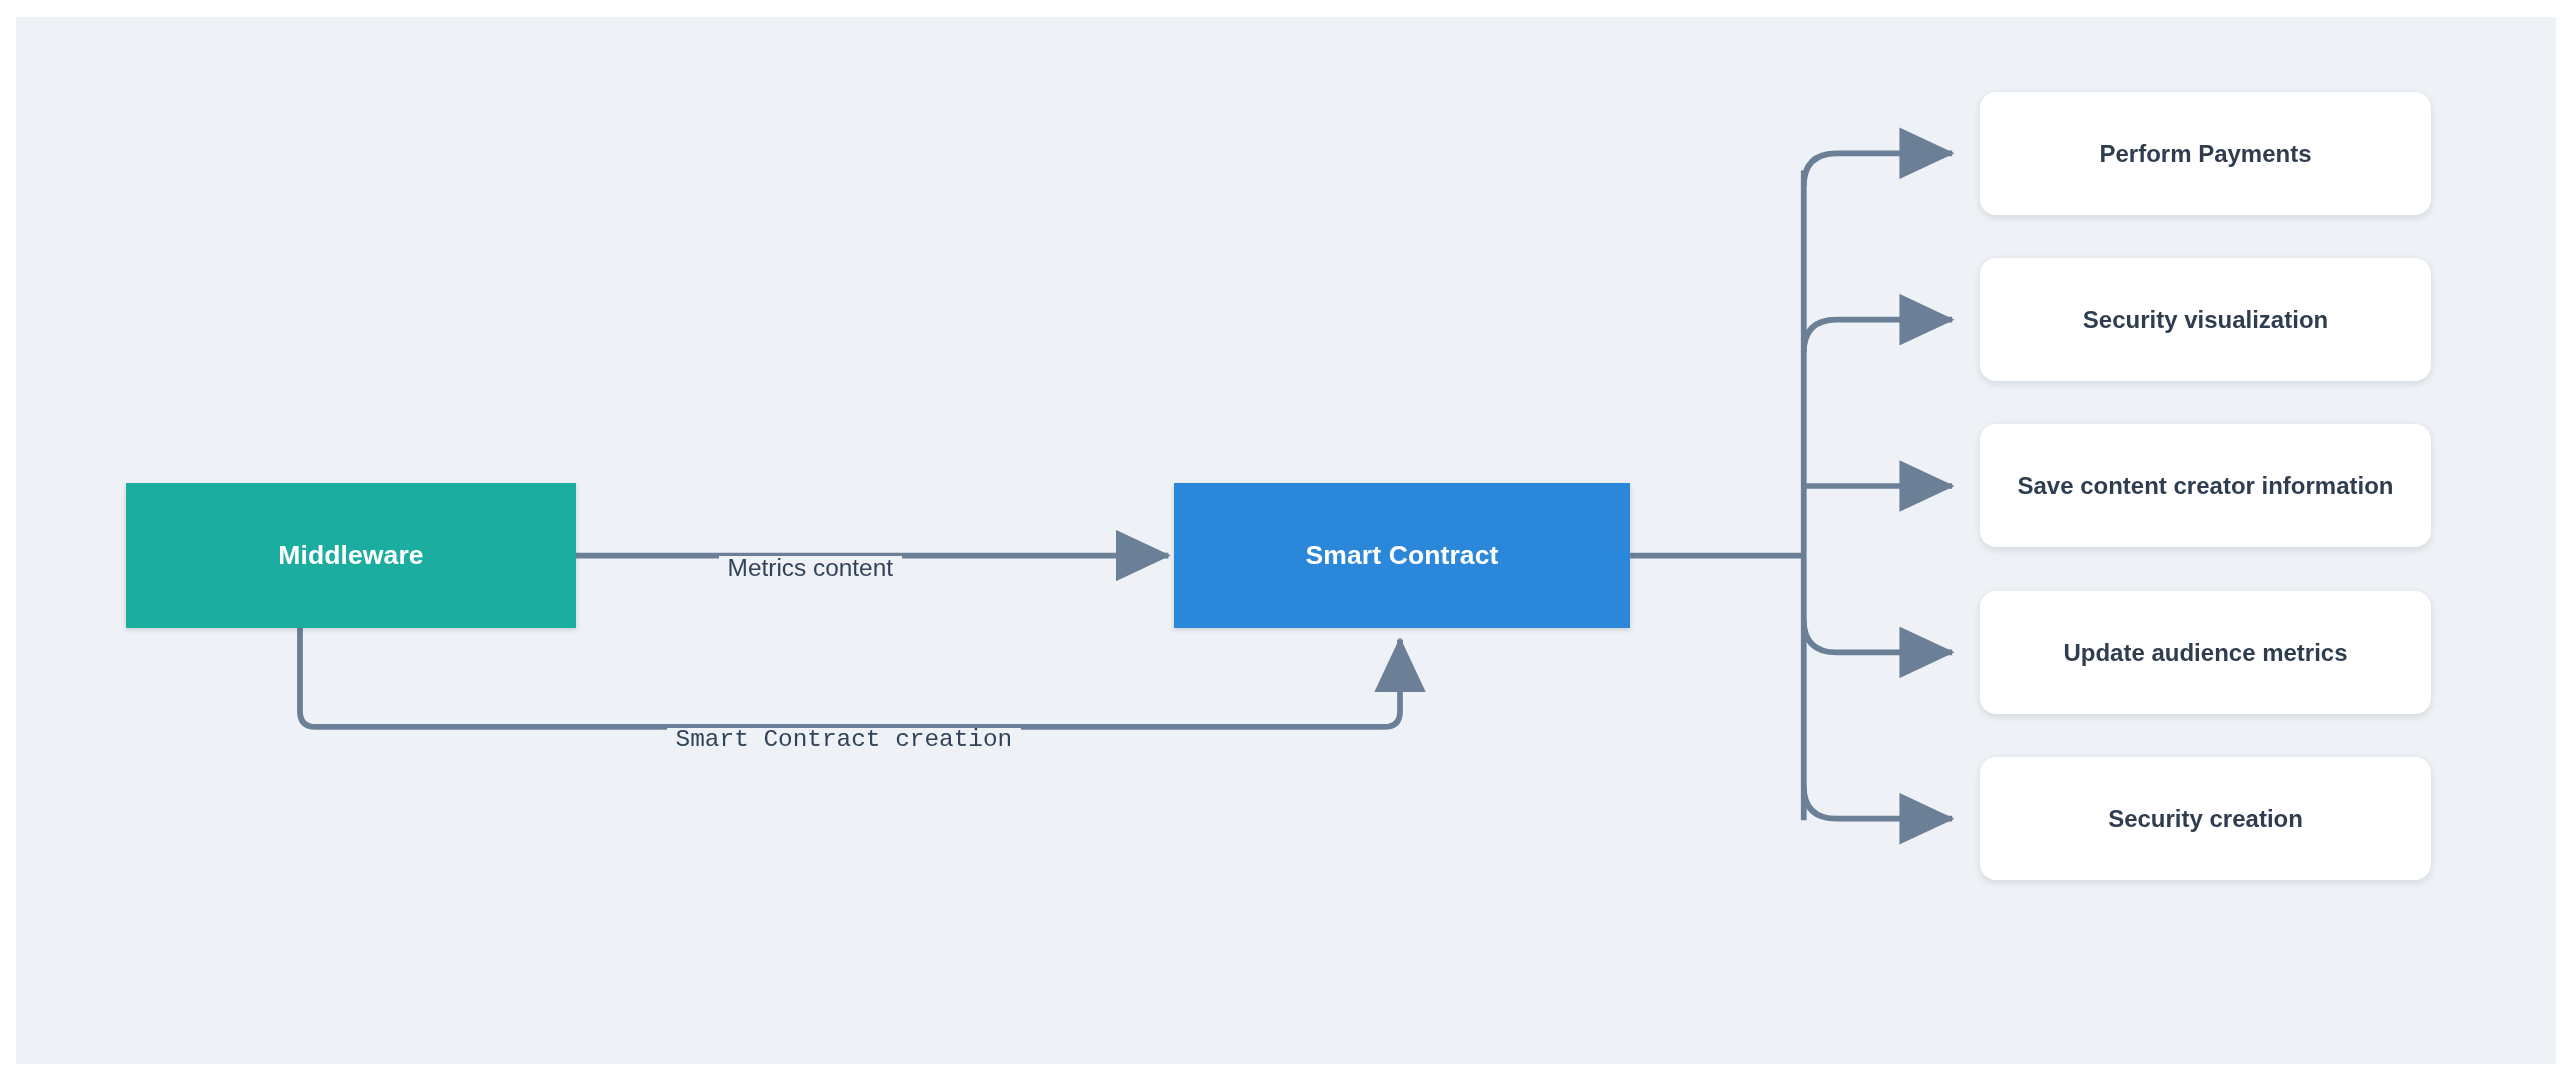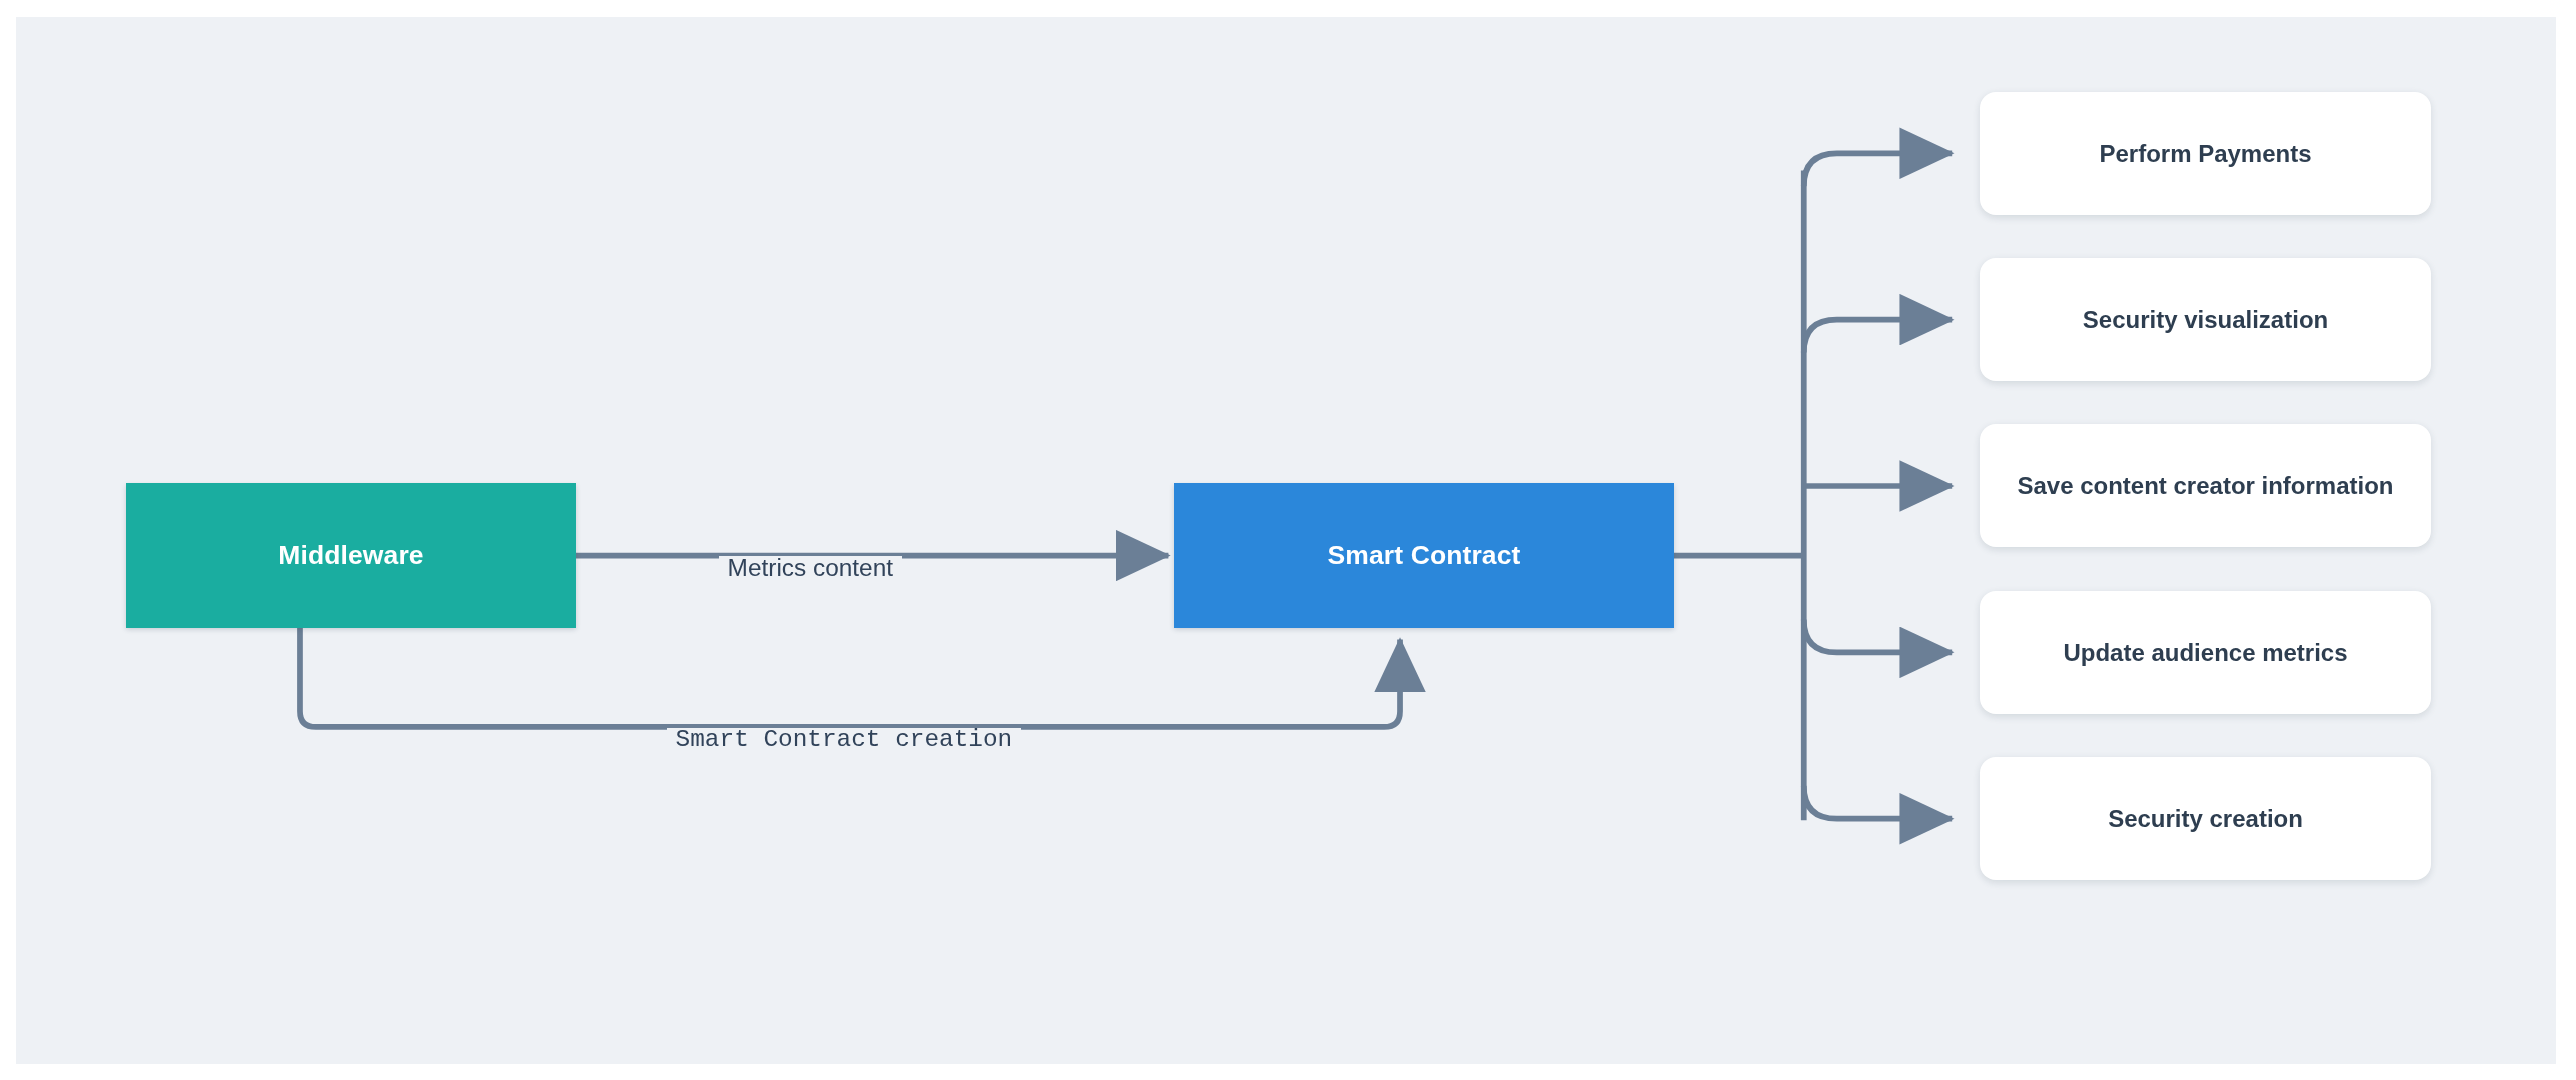--- a/index.html
+++ b/index.html
@@ -54,21 +54,21 @@
     top: 466px;
     width: 450px;
     height: 145px;
     background: #1aada0;
     margin-left: 48px;
   }
 
   #box-smart-contract {
     left: 1158px;
     top: 466px;
-    width: 500px;
+    width: 456px;
     height: 145px;
     background: #2b87da;
   }
 
   
   .card {
     position: absolute;
     left: 1964px;
     width: 451px;
     background: #ffffff;

